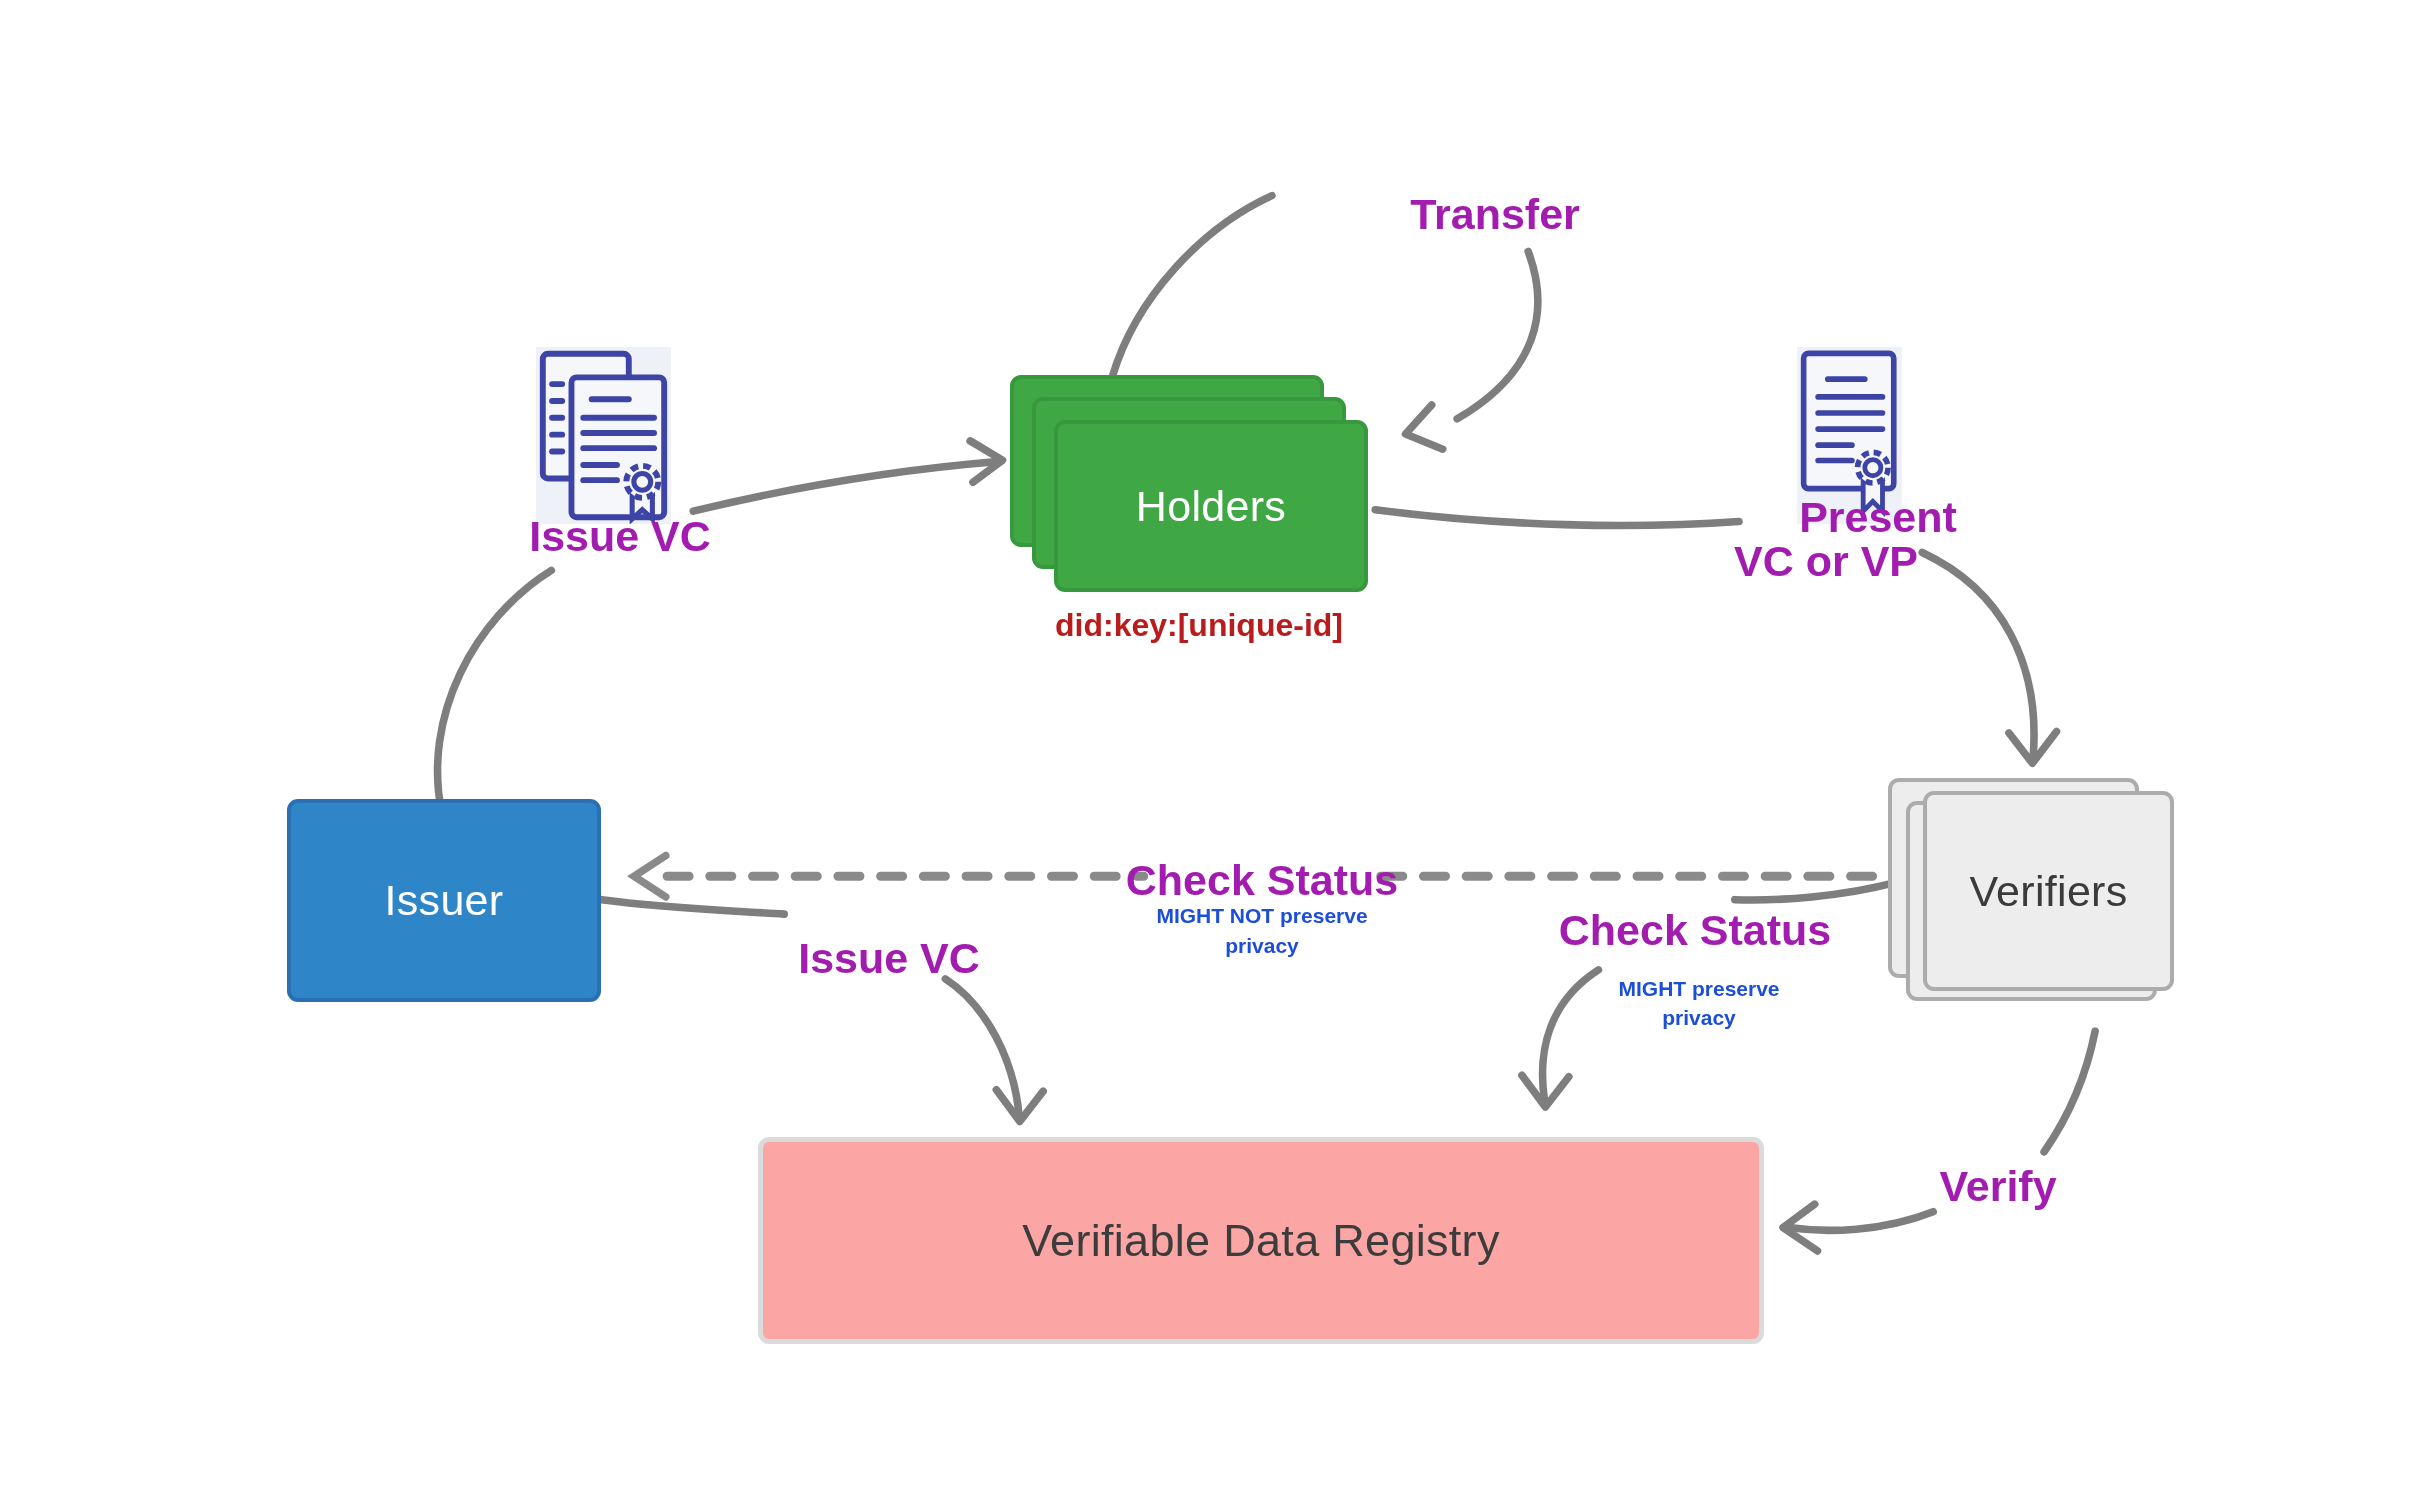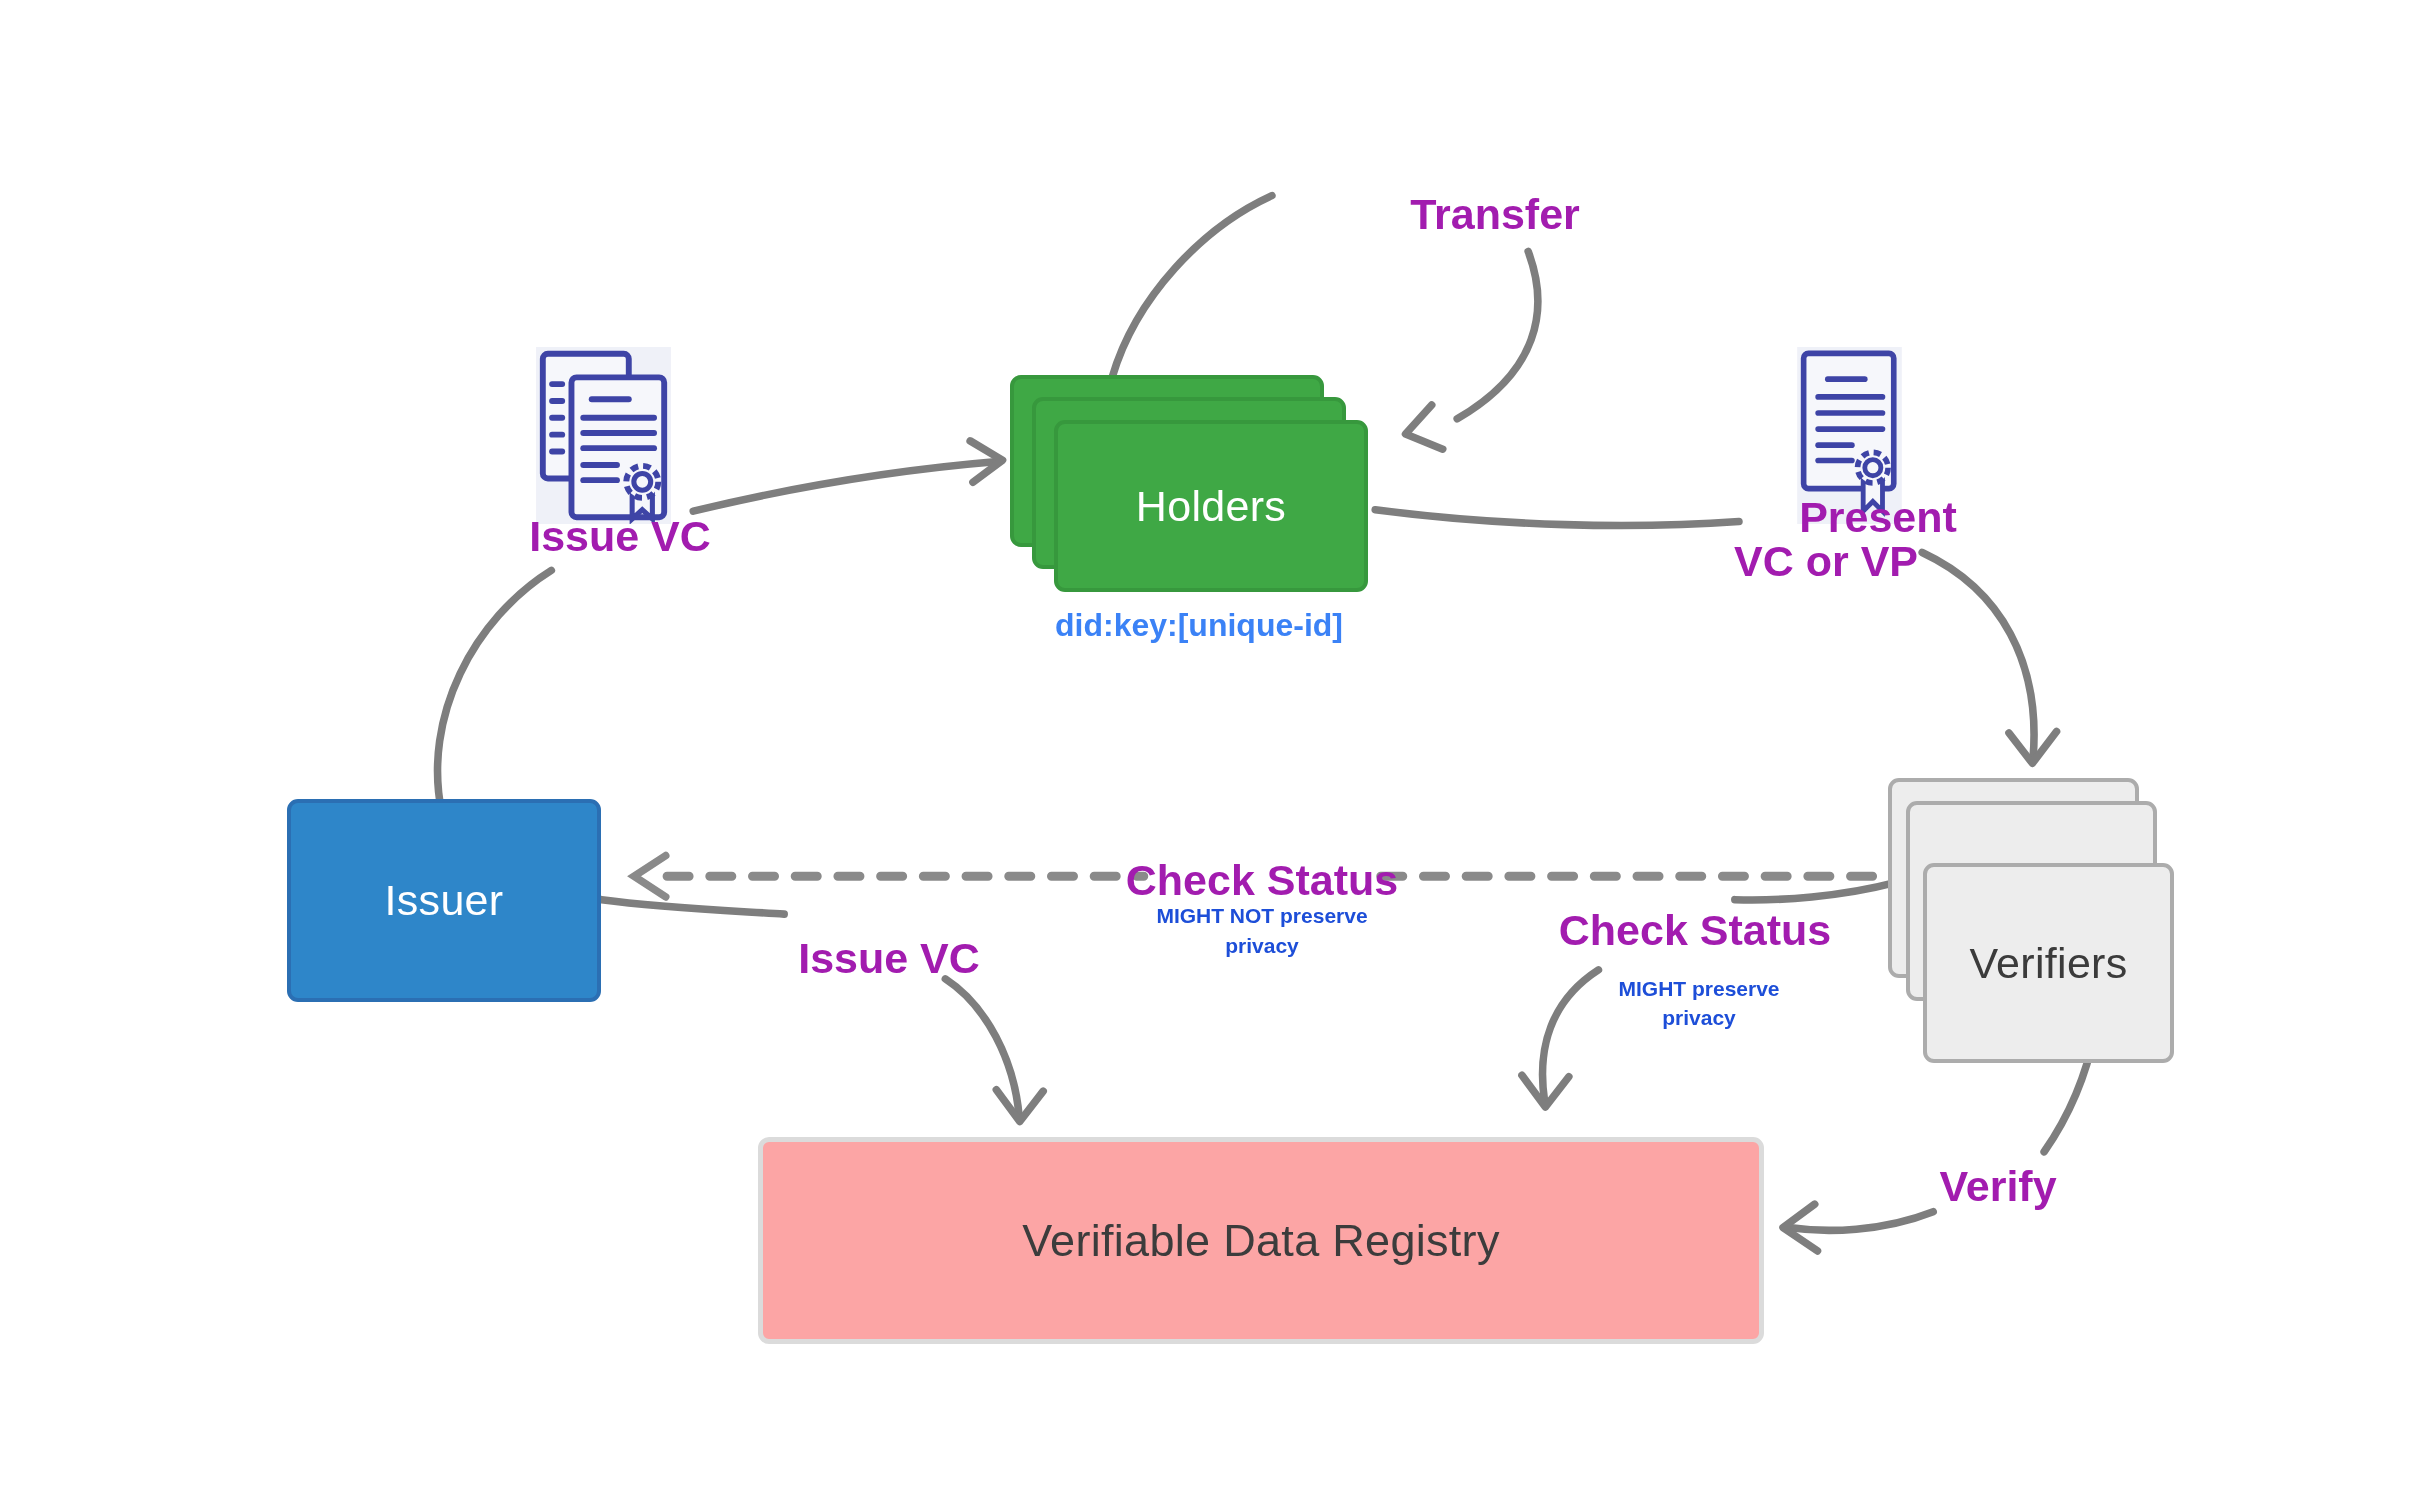--- a/index.html
+++ b/index.html
@@ -16,36 +16,36 @@
   .holders-card{width:314px;height:172px;background:#3FA845;border:4.1px solid #37983D;text-align:center;}
   .holders-back{left:1010px;top:375px;}
   .holders-mid{left:1032px;top:397px;}
   .holders-front{left:1054px;top:420px;}
   .holders-front .card-label{color:#ffffff;}
 
   
   .verifiers-card{width:251px;height:200px;background:#EDEDED;border:4.8px solid #ACACAC;}
   .verifiers-back{left:1888px;top:778px;}
   .verifiers-mid{left:1906px;top:801px;}
-  .verifiers-front{left:1923px;top:863px;padding-left:8px;}
+  .verifiers-front{left:1923px;top:791px;padding-left:8px;}
   .verifiers-front .card-label{color:#3B3B3B;}
 
   
   .issuer-box{left:287px;top:799px;width:314px;height:203px;background:#2E86C9;border:4.1px solid #2B6FB3;}
   .issuer-box .card-label{color:#ffffff;}
 
   
   .registry-box{left:758px;top:1137px;width:1006px;height:207px;background:#fca5a5;border:5.5px solid #DBDBDB;}
   .registry-box .card-label{font-size:45px;color:#3C3C3C;}
 
   .lbl{position:absolute;transform:translate(-50%,-50%);white-space:nowrap;
        font-weight:700;font-size:43px;color:#a21caf;}
   .lbl.small{font-size:21px;color:#1d4ed8;}
   .did-label{position:absolute;transform:translate(-50%,-50%);white-space:nowrap;
-       font-weight:700;font-size:32px;color:#3b82f6;}
+       font-weight:700;font-size:32px;color:#b91c1c;}
 
   .icon{position:absolute;}
 </style>
 </head>
 <body>
 
 <div class="canvas">
 
   <svg class="edge-layer" viewBox="0 0 3521 2192">
     <g stroke="#7E7E7E" stroke-width="11" fill="none" stroke-linecap="round" stroke-linejoin="round">

